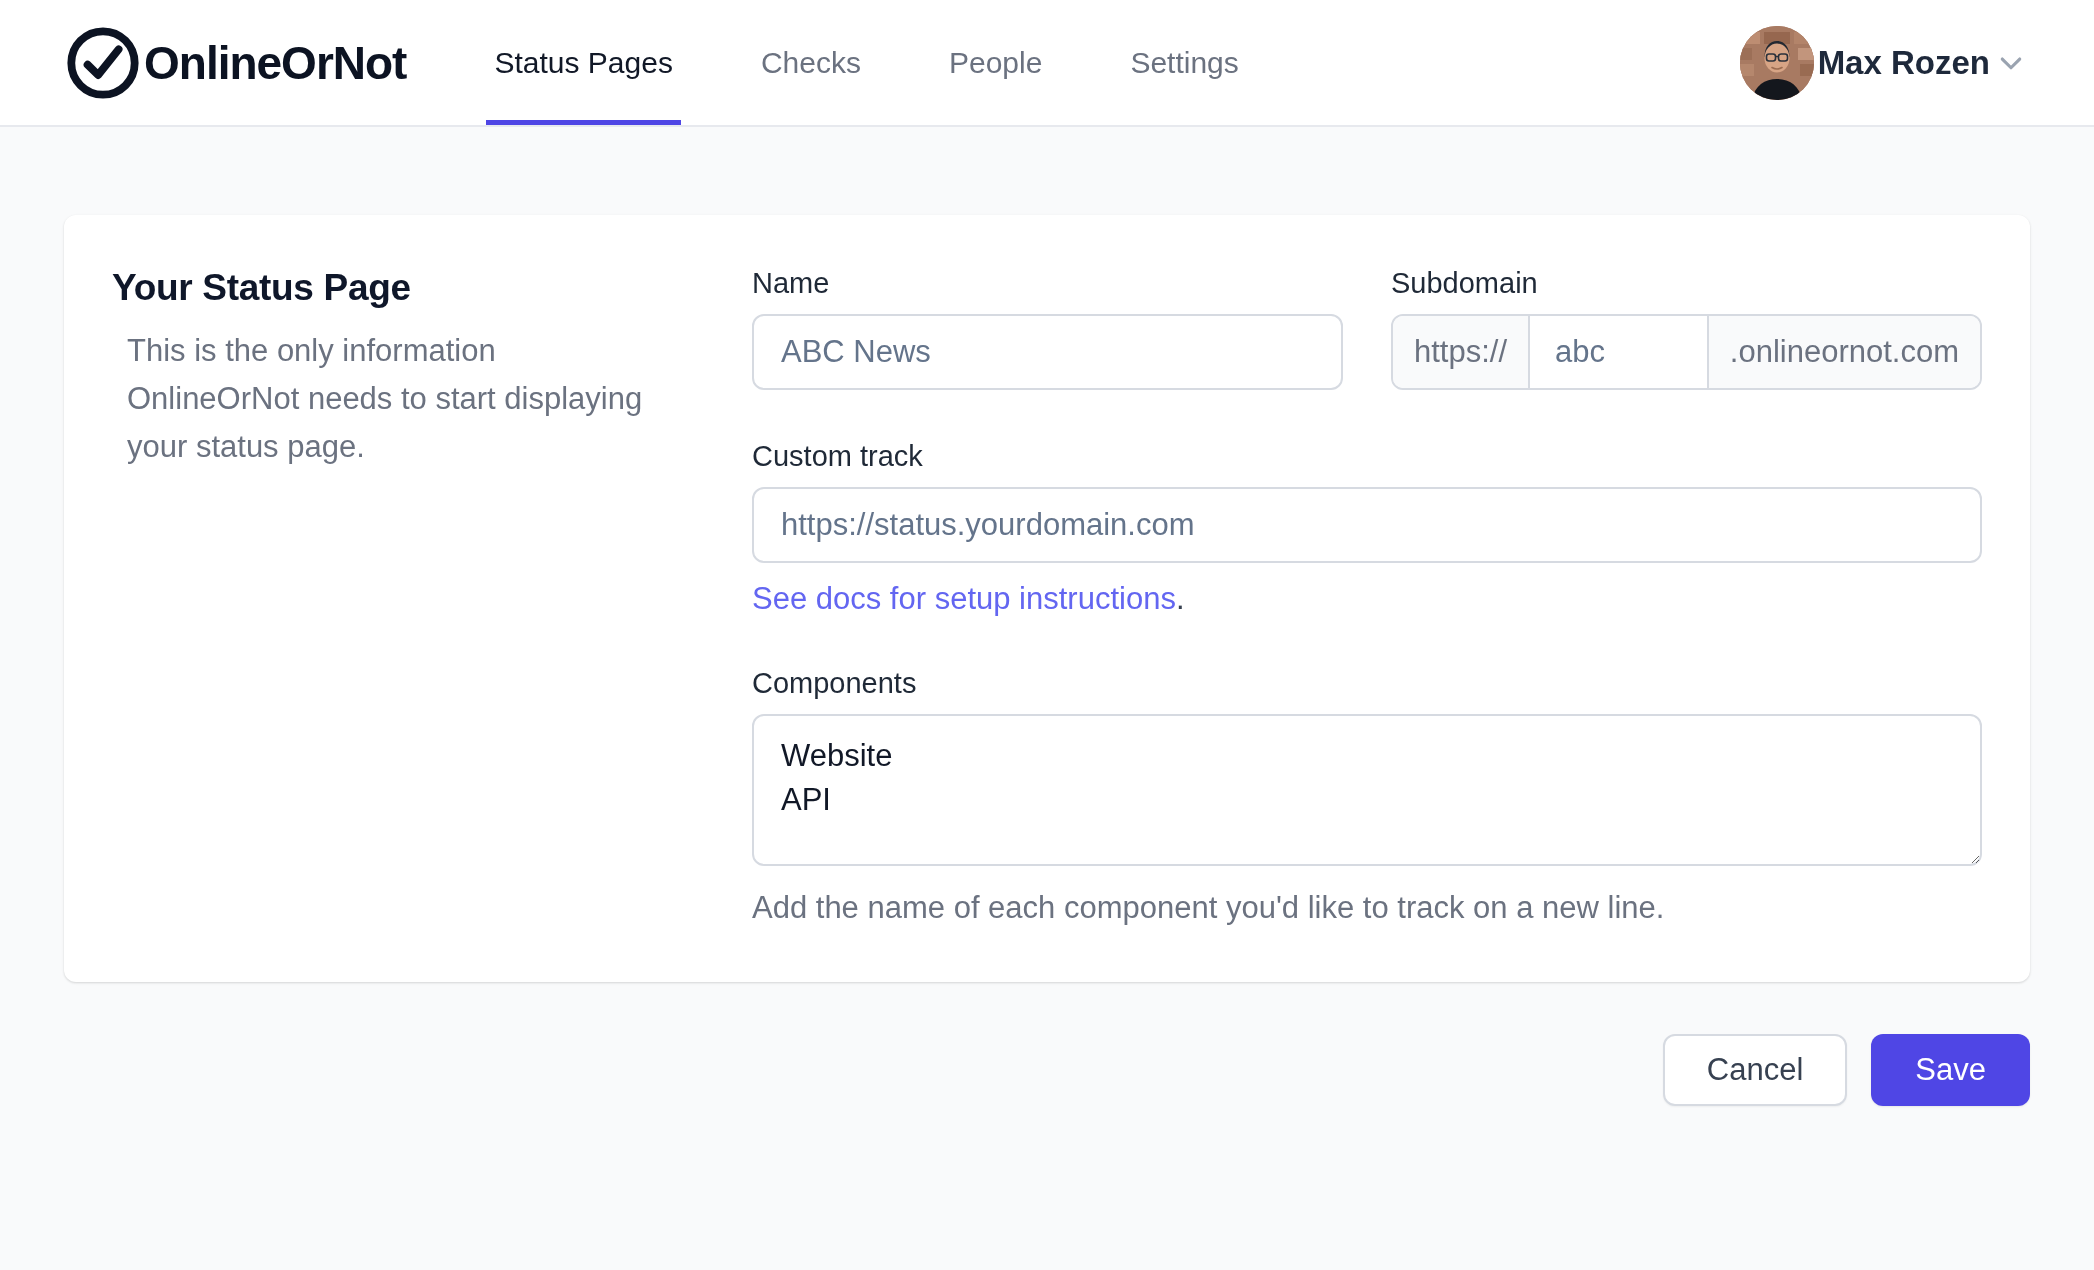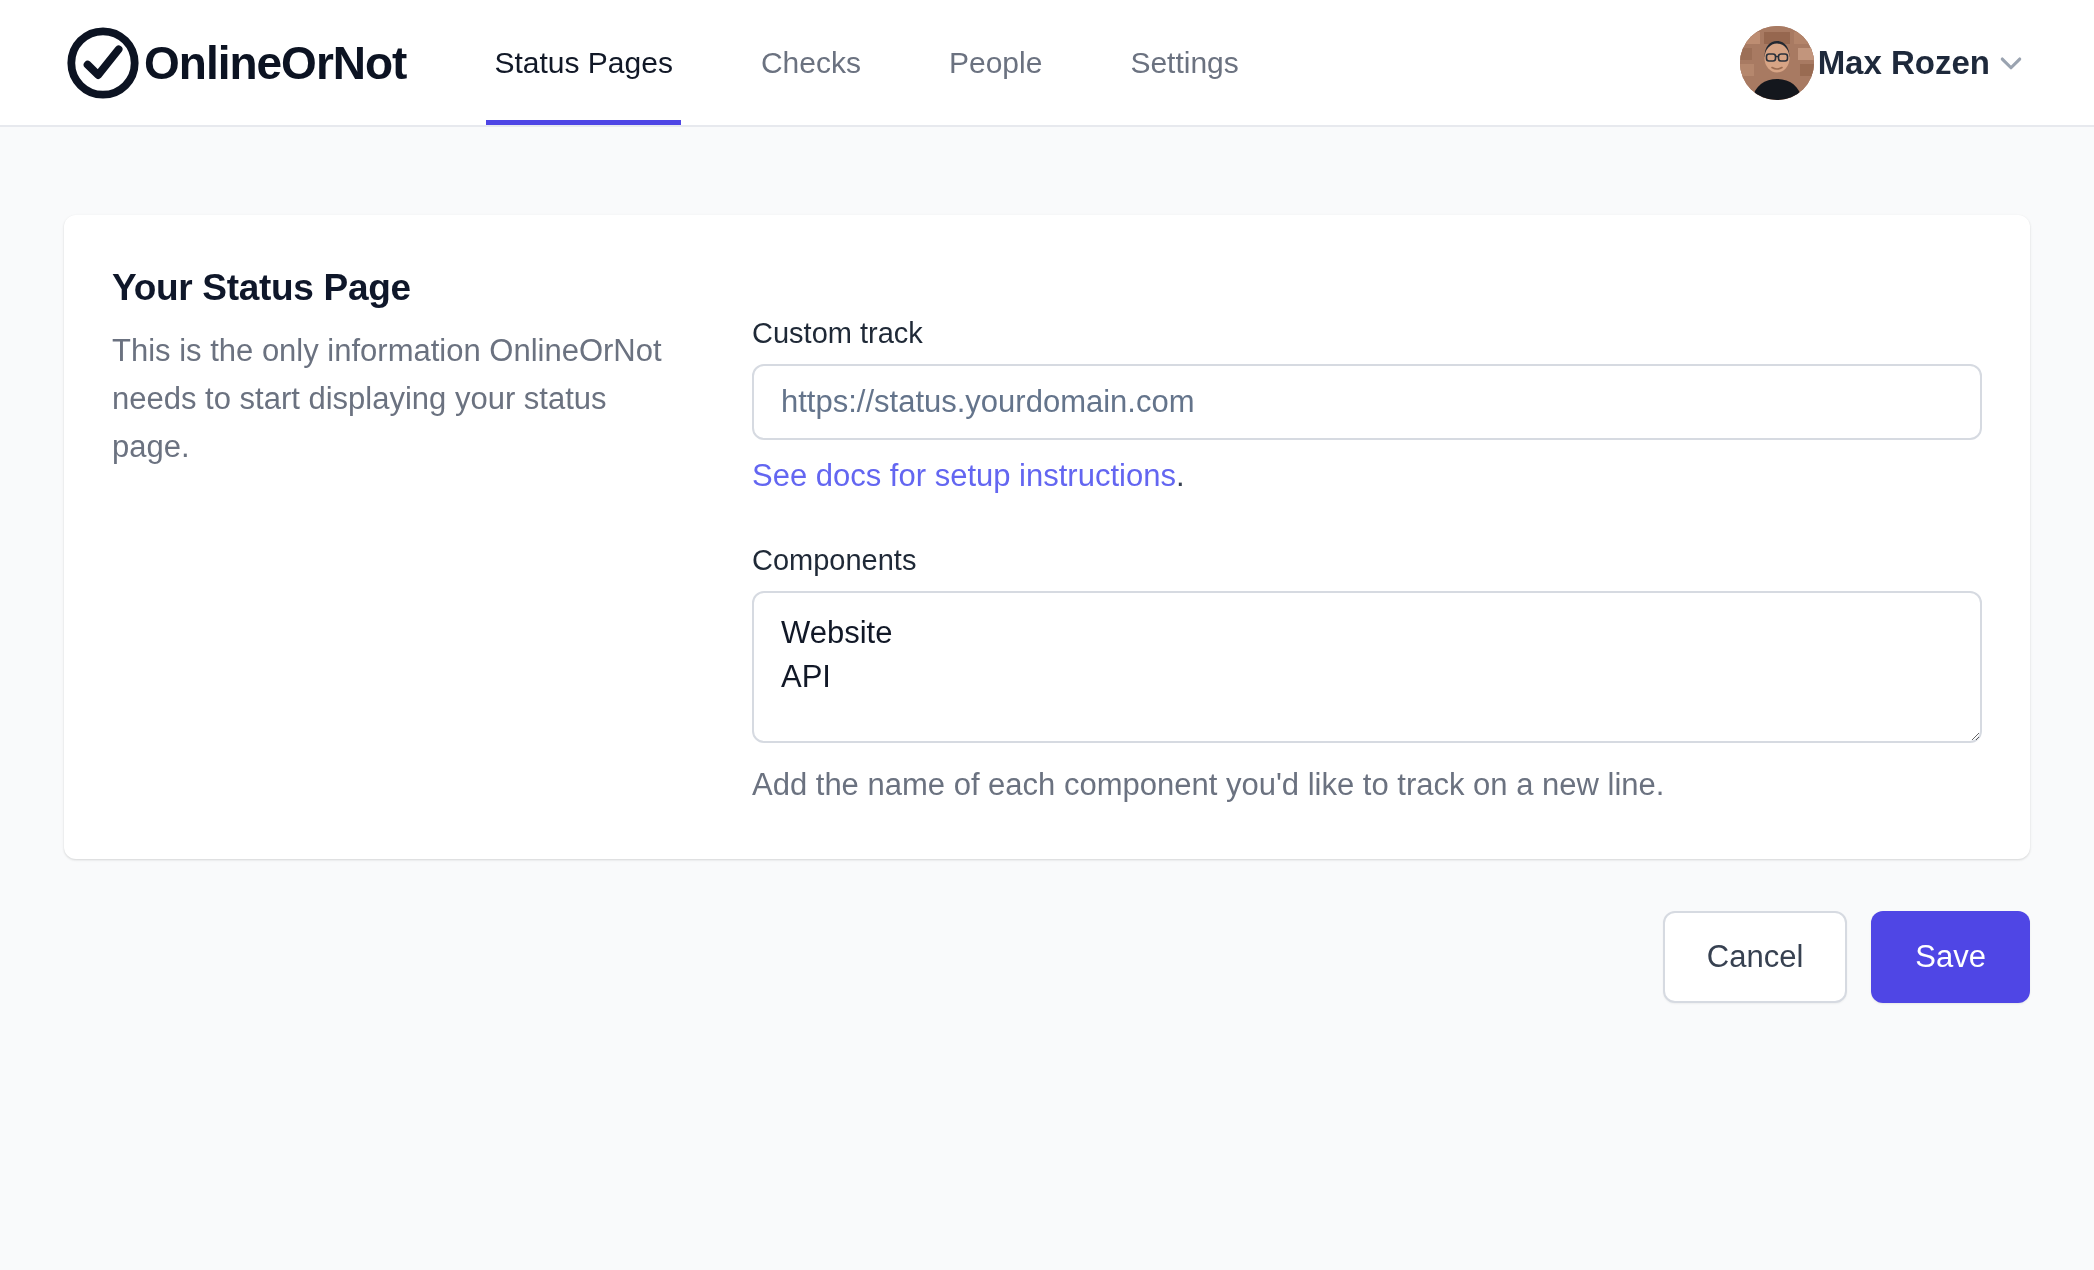--- a/index.html
+++ b/index.html
@@ -66,21 +66,21 @@
     padding: 52px 48px 56px 48px;
     display: grid;
     grid-template-columns: 560px 1fr;
     column-gap: 80px;
   }
   .card-left h2 {
     font-size: 37px; font-weight: 600; color: #0f172a; letter-spacing: -0.3px;
   }
   .card-left p {
     margin-top: 18px;
-    font-size: 31px; color: #6b7280; line-height: 1.55;
+    font-size: 31px; color: #6b7280; line-height: 1.55; margin-left: 15px;
   }
 
   .row-2col { display: grid; grid-template-columns: 1fr 1fr; column-gap: 48px; }
   label.f-label {
     display: block;
     font-size: 29px; font-weight: 500; color: #1f2937;
     margin-bottom: 14px;
   }
   .text-input {
     width: 100%; height: 76px;
@@ -128,21 +128,21 @@
   .help {
     margin-top: 24px;
     font-size: 31px; color: #6b7280;
   }
 
   .actions {
     margin-top: 52px;
     display: flex; justify-content: flex-end; gap: 24px;
   }
   .btn {
-    height: 92px; border-radius: 12px;
+    height: 72px; border-radius: 12px;
     font-family: inherit; font-size: 31px; font-weight: 500;
     cursor: pointer; display: inline-flex; align-items: center;
   }
   .btn-secondary {
     background: #ffffff; color: #374151;
     border: 2px solid #d6dae1;
     padding: 0 42px;
     box-shadow: 0 1px 2px rgba(0,0,0,0.05);
   }
   .btn-primary {
@@ -206,20 +206,34 @@
 
   <main>
 
     <section class="card">
       <div class="card-left">
         <h2>Your Status Page</h2>
         <p>This is the only information OnlineOrNot needs to start displaying your status page.</p>
       </div>
 
       <div class="card-right">
+        <div class="row-2col">
+          <div class="field">
+            <label class="f-label">Name</label>
+            <input class="text-input" type="text" value="ABC News" style="">
+          </div>
+          <div class="field">
+            <label class="f-label">Subdomain</label>
+            <div class="subdomain-group">
+              <span class="affix">https://</span>
+              <input class="sub-input" type="text" value="abc" style="">
+              <span class="affix">.onlineornot.com</span>
+            </div>
+          </div>
+        </div>
 
         <div class="field field-custom">
           <label class="f-label">Custom track</label>
           <input class="text-input" type="text" placeholder="https://status.yourdomain.com" style="">
           <p class="docs-line"><a>See docs for setup instructions</a><span class="suffix">.</span></p>
         </div>
 
         <div class="field field-components">
           <label class="f-label">Components</label>
           <textarea class="components-textarea" style="">Website

